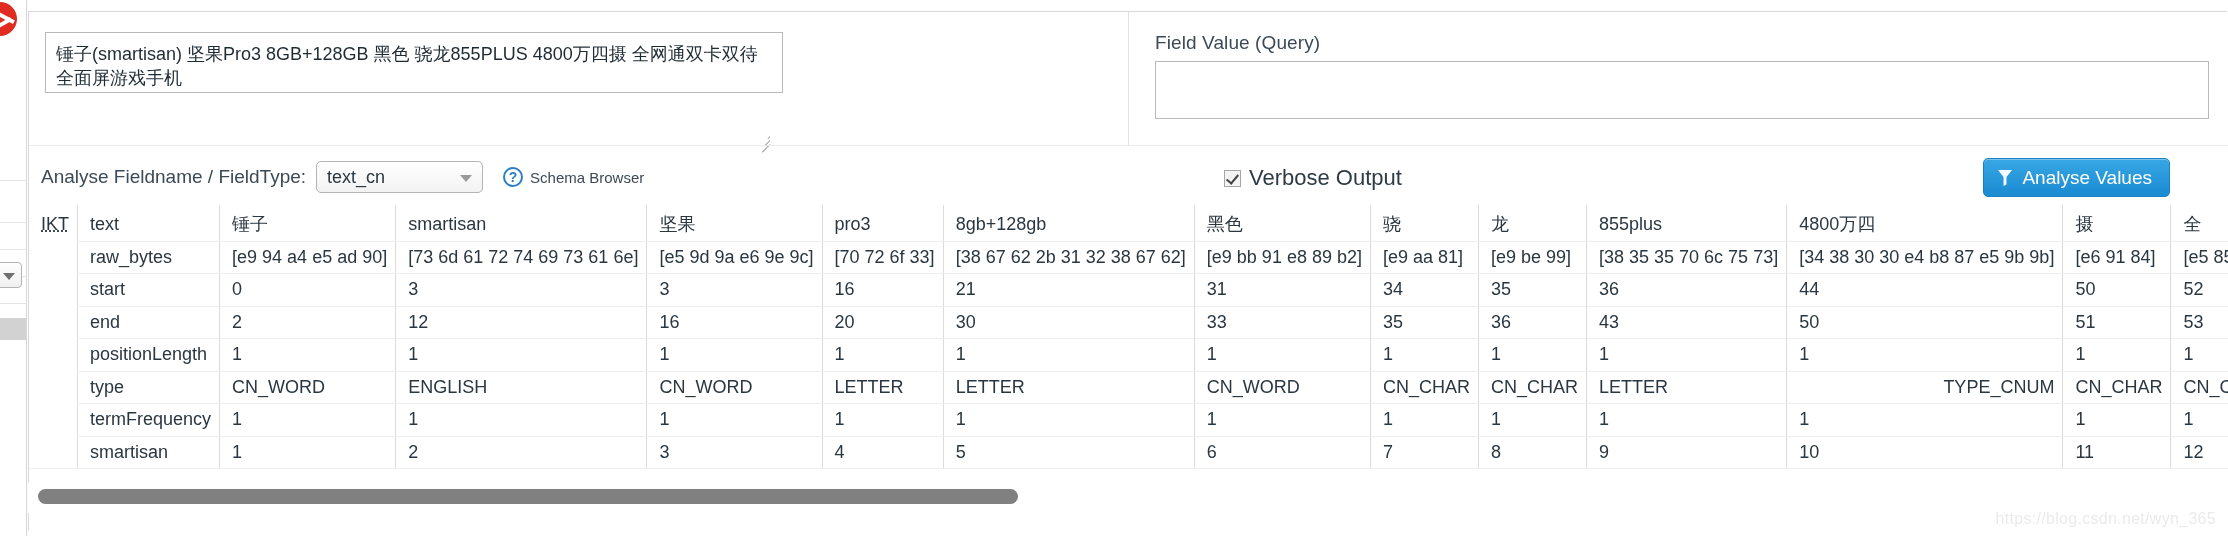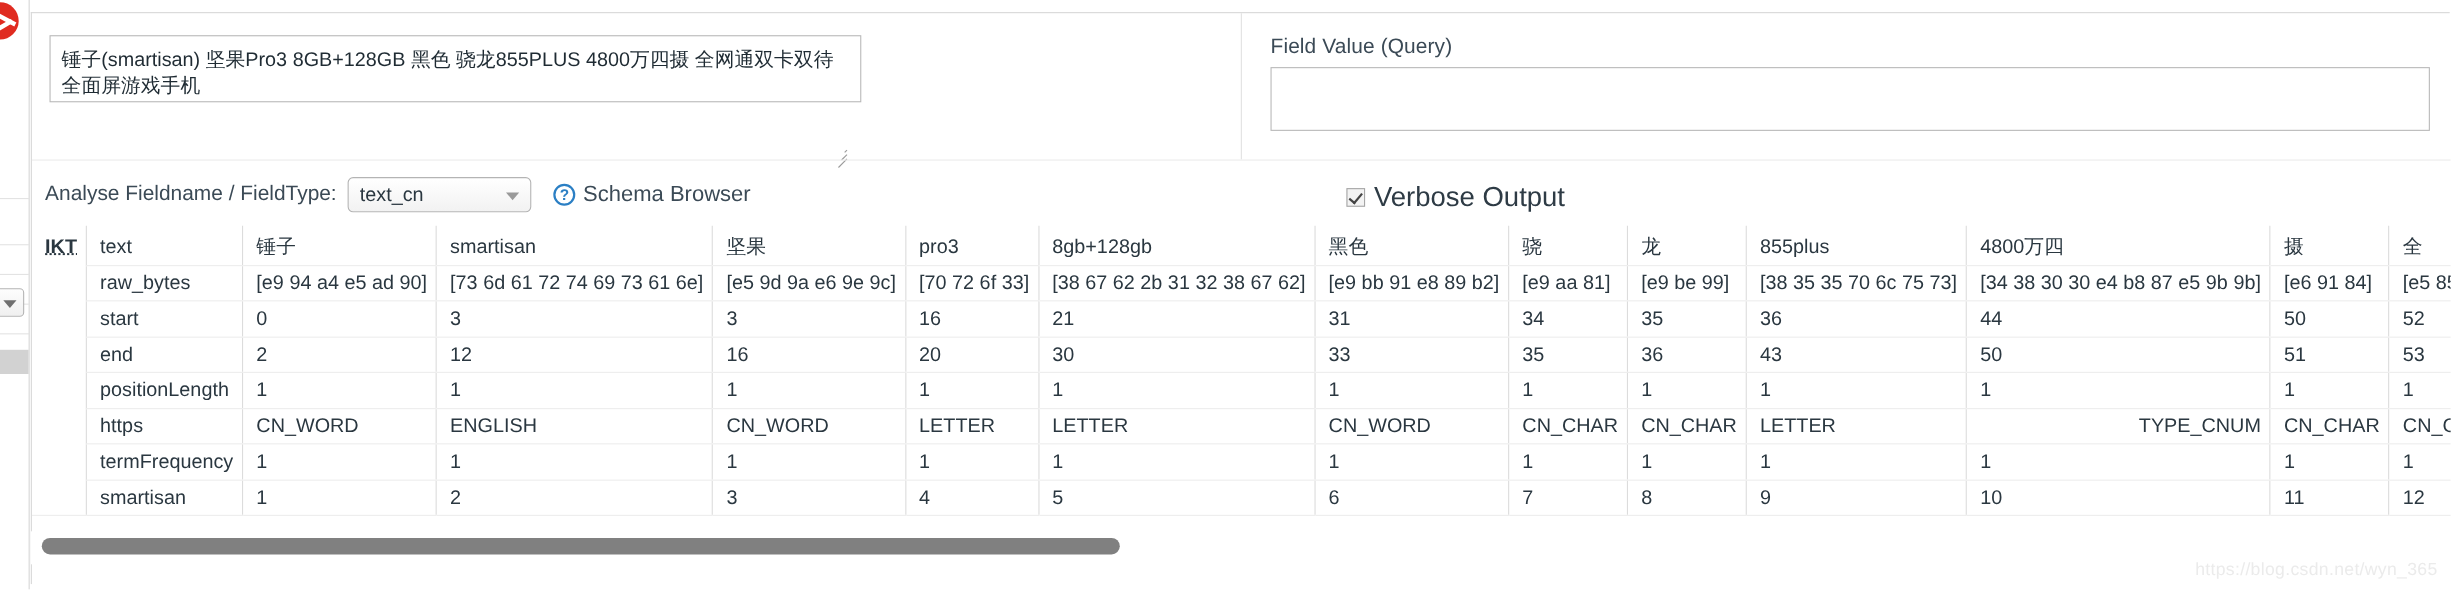--- a/index.html
+++ b/index.html
@@ -174,21 +174,21 @@
     border: 2px solid #2b7fc4;
     color: #2b7fc4;
     font-size: 14px;
     font-weight: bold;
     text-align: center;
     line-height: 17px;
     margin-left: 20px;
     margin-right: 7px;
   }
   .schema-link {
-    font-size: 20px;
+    font-size: 15px;
     color: #3b4a56;
   }
   .verbose-wrap {
     position: absolute;
     left: 1195px; top: 19px;
     display: flex; align-items: center;
   }
   .checkbox {
     position: relative;
     width: 17px; height: 17px;
@@ -199,21 +199,21 @@
   .checkbox:after {
     content: "";
     position: absolute;
     left: 4px; top: 1px;
     width: 5px; height: 10px;
     border: solid #444;
     border-width: 0 2px 2px 0;
     transform: rotate(40deg);
   }
   .verbose-label {
-    font-size: 25px;
+    font-size: 22px;
     color: #2e3b45;
   }
   .analyse-btn {
     position: absolute;
     right: 58px; top: 12px;
     height: 39px;
     padding: 0 17px 0 13px;
     border: 1px solid #1b80c4;
     border-radius: 5px;
     background: linear-gradient(to bottom, #38a7e4, #1a8ad2);
@@ -260,21 +260,21 @@
   }
   td.rowlabel {
     width: 140px;
     border-left: 1px solid #dcdcdc;
     padding-left: 16px;
   }
   td.cell {
     border-left: 1px solid #dcdcdc;
   }
   tr.r-text td { padding-top: 8px; }
-  tr.r-text td.ikt { padding-top: 8px; font-weight: bold; }
+  tr.r-text td.ikt { padding-top: 8px; }
 
   
   .hscroll-track {
     position: absolute;
     left: 28px; top: 483px;
     width: 2199px; height: 30px;
     background: #ffffff;
   }
   .hscroll-thumb {
     position: absolute;
@@ -339,20 +339,28 @@
         </span>
         <span class="help-icon">?</span>
         <span class="schema-link">Schema Browser</span>
       </div>
 
       <div class="verbose-wrap">
         <span class="checkbox"></span>
         <span class="verbose-label">Verbose Output</span>
       </div>
 
+      <div class="analyse-btn">
+        <span class="funnel">
+          <svg width="16" height="18" viewBox="0 0 16 18" aria-hidden="true">
+            <path d="M1 1 H15 L9.5 8 V15.5 L6.5 17 V8 Z" fill="#ffffff" opacity="0.95"></path>
+          </svg>
+        </span>
+        <span>Analyse Values</span>
+      </div>
     </div>
 
     <div class="table-wrap">
       <table class="analysis">
         <tbody>
             <tr class="r-text">
               <td class="ikt" rowspan="8">IKT</td>
               <td class="rowlabel">text</td>
               <td class="cell" style="width: 185px;">锤子</td>
               <td class="cell" style="width: 270px;">smartisan</td>
@@ -421,21 +429,21 @@
               <td class="cell" style="width: 267px;">1</td>
               <td class="cell" style="width: 178px;">1</td>
               <td class="cell" style="width: 119px;">1</td>
               <td class="cell" style="width: 118px;">1</td>
               <td class="cell" style="width: 197px;">1</td>
               <td class="cell" style="width: 282px;">1</td>
               <td class="cell" style="width: 138px;">1</td>
               <td class="cell" style="width: 138px;">1</td>
             </tr>
             <tr class="">
-              <td class="rowlabel">https</td>
+              <td class="rowlabel">type</td>
               <td class="cell" style="width: 185px;">CN_WORD</td>
               <td class="cell" style="width: 270px;">ENGLISH</td>
               <td class="cell" style="width: 171px;">CN_WORD</td>
               <td class="cell" style="width: 117px;">LETTER</td>
               <td class="cell" style="width: 267px;">LETTER</td>
               <td class="cell" style="width: 178px;">CN_WORD</td>
               <td class="cell" style="width: 119px;">CN_CHAR</td>
               <td class="cell" style="width: 118px;">CN_CHAR</td>
               <td class="cell" style="width: 197px;">LETTER</td>
               <td class="cell" style="width: 282px; text-align: right;">TYPE_CNUM</td>

